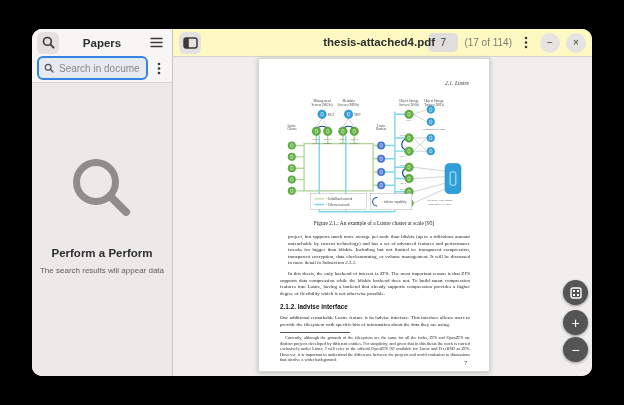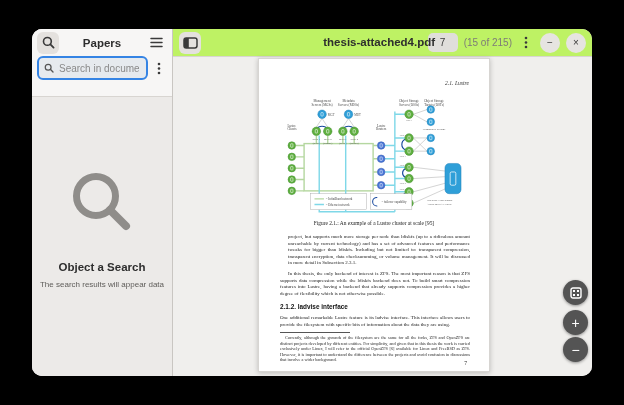--- a/index.html
+++ b/index.html
@@ -2,37 +2,37 @@
 <html><head>
 <meta charset="utf-8">
 <style>
   html,body{margin:0;padding:0;}
   body{width:624px;height:405px;background:#000;font-family:"Liberation Sans",sans-serif;position:relative;overflow:hidden;}
   .stage{position:absolute;inset:0;}
   .window{position:absolute;left:32px;top:29px;width:560px;height:347px;border-radius:10px;overflow:hidden;
           background:#f0efed;box-shadow:0 10px 30px rgba(0,0,0,.65);display:flex;}
   
   .sidebar{width:140px;flex:0 0 140px;display:flex;flex-direction:column;background:#eceae8;border-right:1px solid #c9c6c2;}
-  .sidebar-top{background:#f7f6f5;border-bottom:1px solid #d8d5d1;padding-bottom:16px;}
+  .sidebar-top{background:#f7f6f5;border-bottom:1px solid #d8d5d1;padding-bottom:2px;}
   .sidebar-header{height:27px;display:flex;align-items:center;padding:0 5px;gap:4px;}
   .icon-btn{width:22px;height:22px;border-radius:6px;display:flex;align-items:center;justify-content:center;flex:0 0 auto;}
   .icon-btn.raised{background:#e4e1de;}
   .sidebar-title{flex:1;text-align:center;font-weight:bold;font-size:11.5px;color:#2e2e2e;}
   .search-row{display:flex;align-items:center;gap:3px;padding:0 5px;}
   .search-field{flex:1;display:flex;align-items:center;gap:3px;height:20px;background:#e6eaee;border:2px solid #3584e4;border-radius:6px;padding:0 5px;}
   .search-field input{border:0;outline:0;background:transparent;font-size:10px;color:#333;width:100%;font-family:"Liberation Sans",sans-serif;}
   .search-field input::placeholder{color:#8a8a8a;}
   .kebab-btn{width:16px;height:22px;display:flex;align-items:center;justify-content:center;}
   .sidebar-content{flex:1;display:flex;flex-direction:column;align-items:center;background:#eceae8;}
   .empty-icon{margin-top:72px;}
   .empty-title{margin-top:26px;font-size:11.5px;font-weight:bold;color:#2e2e2e;}
   .empty-subtitle{margin-top:7px;font-size:8px;color:#5f5d5a;}
   
   .main{flex:1;display:flex;flex-direction:column;min-width:0;}
-  .main-header{height:27px;background:#bef264;border-bottom:1px solid #d8d5d1;display:flex;align-items:center;padding:0 6px;gap:5px;position:relative;}
+  .main-header{height:27px;background:#fef9c3;border-bottom:1px solid #d8d5d1;display:flex;align-items:center;padding:0 6px;gap:5px;position:relative;}
   .main-title{position:absolute;left:50%;top:0;height:27px;line-height:27px;transform:translateX(-53%);font-weight:bold;font-size:11.5px;color:#2e2e2e;white-space:nowrap;}
   .header-right{margin-left:auto;display:flex;align-items:center;gap:6px;}
   .page-entry{width:26px;height:17px;background:#e0dedb;border-radius:5px;border:0;text-align:center;font-size:10px;color:#3a3a3a;font-family:"Liberation Sans",sans-serif;}
   .page-count{font-size:10px;color:#7d7b78;white-space:nowrap;}
   .win-circle{width:20px;height:20px;border-radius:50%;background:#e6e4e1;display:flex;align-items:center;justify-content:center;font-size:10px;color:#3a3a3a;line-height:1;}
   
   .doc-area{flex:1;position:relative;background:#f0efed;}
   .page{position:absolute;left:85px;top:1px;width:232px;height:314px;background:#fff;border:1px solid #d7d5d2;box-shadow:0 1px 5px rgba(0,0,0,.22);box-sizing:border-box;font-family:"Liberation Serif",serif;}
   .running-header{position:absolute;top:21px;right:20px;font-size:5.6px;font-style:italic;color:#333;}
   .diagram{position:absolute;left:12px;top:33px;width:208px;height:124px;}
@@ -105,39 +105,39 @@
         </div>
       </div>
     </div>
     <div class="sidebar-content">
       <div class="empty-icon">
         <svg width="66" height="66" viewBox="0 0 66 66">
               <circle cx="27" cy="27" r="19.5" fill="none" stroke="#8f8d8a" stroke-width="7"></circle>
               <line x1="41" y1="41" x2="57" y2="57" stroke="#8f8d8a" stroke-width="8" stroke-linecap="round"></line>
             </svg>
       </div>
-      <div class="empty-title">Object a Search</div>
+      <div class="empty-title">Perform a Perform</div>
       <div class="empty-subtitle">The search results will appear data</div>
     </div>
   </div>
 
   <div class="main">
     <div class="main-header">
       <div class="icon-btn raised">
         <span>
           <svg width="15" height="12" viewBox="0 0 15 12">
                 <rect x="1" y="1" width="13" height="10" rx="2.2" fill="none" stroke="#3a3a3a" stroke-width="1.5"></rect>
                 <path d="M3.2 1h2.6v10H3.2a2.2 2.2 0 0 1-2.2-2.2V3.2A2.2 2.2 0 0 1 3.2 1z" fill="#3a3a3a"></path>
               </svg>
         </span>
       </div>
       <div class="main-title">thesis-attached4.pdf</div>
       <div class="header-right">
         <input class="page-entry" value="7" style="">
-        <span class="page-count">(15 of 215)</span>
+        <span class="page-count">(17 of 114)</span>
         <div class="kebab-btn">
           <span>
             <svg width="4" height="13" viewBox="0 0 4 13">
                   <g fill="#3a3a3a">
                     <circle cx="2" cy="2" r="1.3"></circle>
                     <circle cx="2" cy="6.5" r="1.3"></circle>
                     <circle cx="2" cy="11" r="1.3"></circle>
                   </g>
                 </svg>
           </span>

